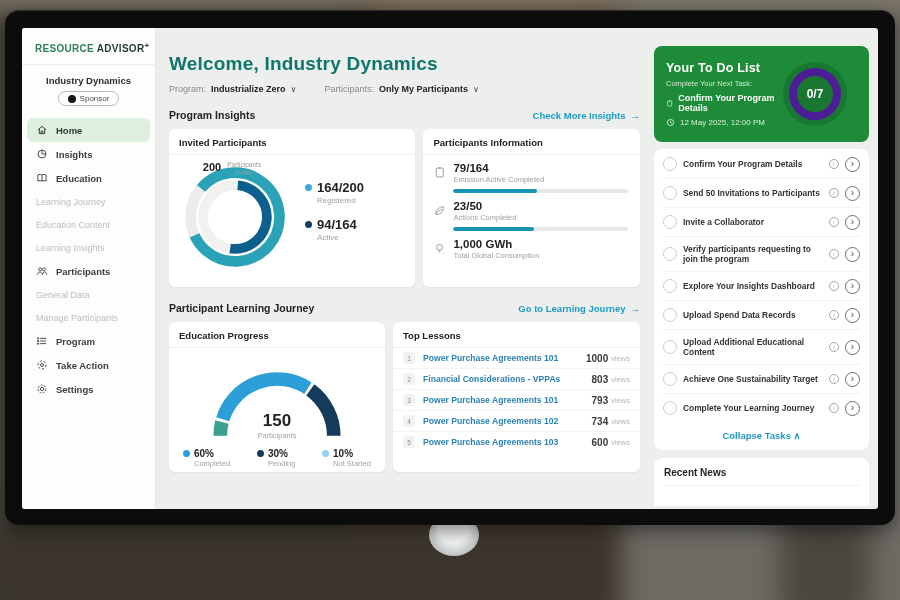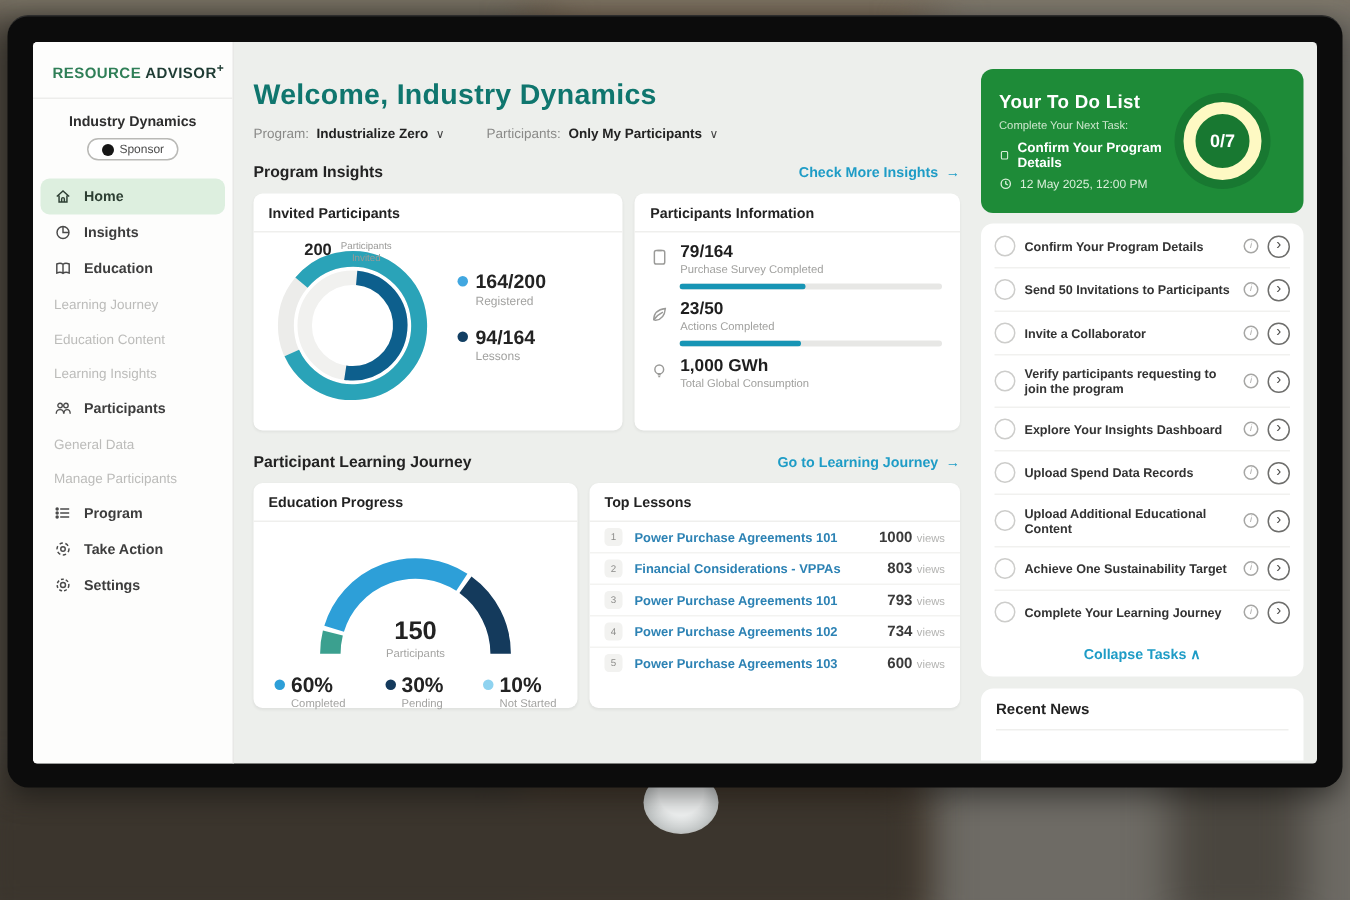--- a/index.html
+++ b/index.html
@@ -78,21 +78,21 @@
   .bar { height:4px; background:#e7e7e5; border-radius:2px; margin-top:5px; overflow:hidden; }
   .bar i { display:block; height:100%; background:#1795b5; border-radius:2px; }
 
   .card-edu { width:216px; height:150px; }
   .gauge-wrap { position:relative; width:150px; height:82px; margin:10px auto 0; }
   .gauge-center { position:absolute; left:0; right:0; bottom:0; text-align:center; }
   .gauge-center .v { font-size:17px; font-weight:bold; color:#222; }
   .gauge-center .l { font-size:7.5px; color:#a3a3a1; }
   .gauge-legend { display:flex; justify-content:space-between; padding:8px 14px 0; }
   .gl-item { }
-  .gl-line { display:flex; align-items:center; gap:4px; font-size:14px; font-weight:bold; color:#232323; }
+  .gl-line { display:flex; align-items:center; gap:4px; font-size:10px; font-weight:bold; color:#232323; }
   .gl-dot { width:7px; height:7px; border-radius:50%; flex:none; }
   .gl-sub { font-size:7.5px; color:#a3a3a1; margin-left:11px; }
 
   .card-lessons { width:247px; height:150px; }
   .lesson-row { display:flex; align-items:center; padding:4px 10px; border-bottom:1px solid #f3f3f1; cursor:pointer; }
   .lesson-row:last-child { border-bottom:none; }
   .rank { width:12px; height:12px; border-radius:3px; background:#f2f2f0; color:#8b8b89; font-size:6.5px;
           display:flex; align-items:center; justify-content:center; flex:none; }
   .lesson-t { flex:1; margin-left:8px; font-size:8.6px; font-weight:bold; color:#2c82b4; }
   .views-v { font-size:10px; font-weight:bold; color:#3a3a3a; }
@@ -102,21 +102,21 @@
   .right { flex:1; padding:18px 9px 0 3px; }
   .todo-hero { background:#1e8b38; border-radius:8px; padding:10px 20px 10px 12px; display:flex; align-items:center;
                color:#fff; height:96px; }
   .hero-left { flex:1; }
   .hero-title { font-size:12.5px; font-weight:bold; letter-spacing:.2px; }
   .hero-sub { font-size:7.5px; color:#cfe8cf; margin-top:4px; }
   .hero-task { display:flex; align-items:center; gap:5px; font-size:9px; font-weight:bold; margin-top:5px; }
   .hero-date { display:flex; align-items:center; gap:5px; font-size:8px; color:#d9eed9; margin-top:5px; }
   .ring-wrap { width:64px; height:64px; border-radius:50%; background:#187831; display:flex; align-items:center;
                justify-content:center; flex:none; margin-right:2px; }
-  .ring { width:52px; height:52px; border-radius:50%; border:8px solid #fef9c3; display:flex; align-items:center;
+  .ring { width:52px; height:52px; border-radius:50%; border:8px solid #4c1d95; display:flex; align-items:center;
           justify-content:center; font-size:12px; font-weight:bold; color:#fff; }
 
   .todo-card { background:#fff; border-radius:8px; margin-top:7px; padding:1px 9px 4px; }
   .task-row { display:flex; align-items:center; gap:6px; padding:6.5px 0; border-bottom:1px solid #f1f1ef; cursor:pointer; }
   .task-check { width:14px; height:14px; border-radius:50%; border:1.5px solid #cdcdcb; flex:none; }
   .task-label { flex:1; font-size:8.4px; font-weight:bold; color:#333; line-height:1.25; }
   .task-info { width:10px; height:10px; border-radius:50%; border:1px solid #a6a6a4; color:#a6a6a4; font-size:6px;
                display:flex; align-items:center; justify-content:center; flex:none; font-style:italic; }
   .task-go { width:15px; height:15px; border-radius:50%; border:1.4px solid #6e6e6c; color:#4c4c4a; font-size:10px;
              display:flex; align-items:center; justify-content:center; flex:none; padding-bottom:1px; }
@@ -268,37 +268,37 @@
                 <span class="leg-dot" style="background:#41a7e0"></span>
                 <span>164/200</span>
               </div>
               <div class="leg-sub">Registered</div>
             </div>
             <div class="leg-item">
               <div class="leg-line">
                 <span class="leg-dot" style="background:#123f63"></span>
                 <span>94/164</span>
               </div>
-              <div class="leg-sub">Lessons</div>
+              <div class="leg-sub">Active</div>
             </div>
           </div>
         </div>
       </div>
 
       <div class="card card-info">
         <div class="card-h">Participants Information</div>
         <div class="info-body">
           <div class="info-row">
             <div class="info-ico"><svg width="13" height="13" viewBox="0 0 16 16" fill="none" stroke="#9a9a98" stroke-width="1.2">
                     <rect x="4" y="2.5" width="8.5" height="11" rx="1.5"></rect>
                     <path d="M6.5 2.5 h3.5"></path>
                   </svg></div>
             <div class="info-txt">
               <div class="info-v">79/164</div>
-              <div class="info-l">Purchase Survey Completed</div>
+              <div class="info-l">Emission Active Completed</div>
               <div class="bar">
                     <i style="width: 48%;"></i>
                   </div>
             </div>
           </div>
           <div class="info-row">
             <div class="info-ico"><svg width="13" height="13" viewBox="0 0 16 16" fill="none" stroke="#9a9a98" stroke-width="1.2">
                     <path d="M3.5 12.5 C3.5 6.5 7.5 4 13 3.3 C12.5 9 10.5 12.4 5 13 Z"></path>
                     <path d="M3.5 12.5 C5.5 9.5 7.8 7.8 11 6.2"></path>
                   </svg></div>

